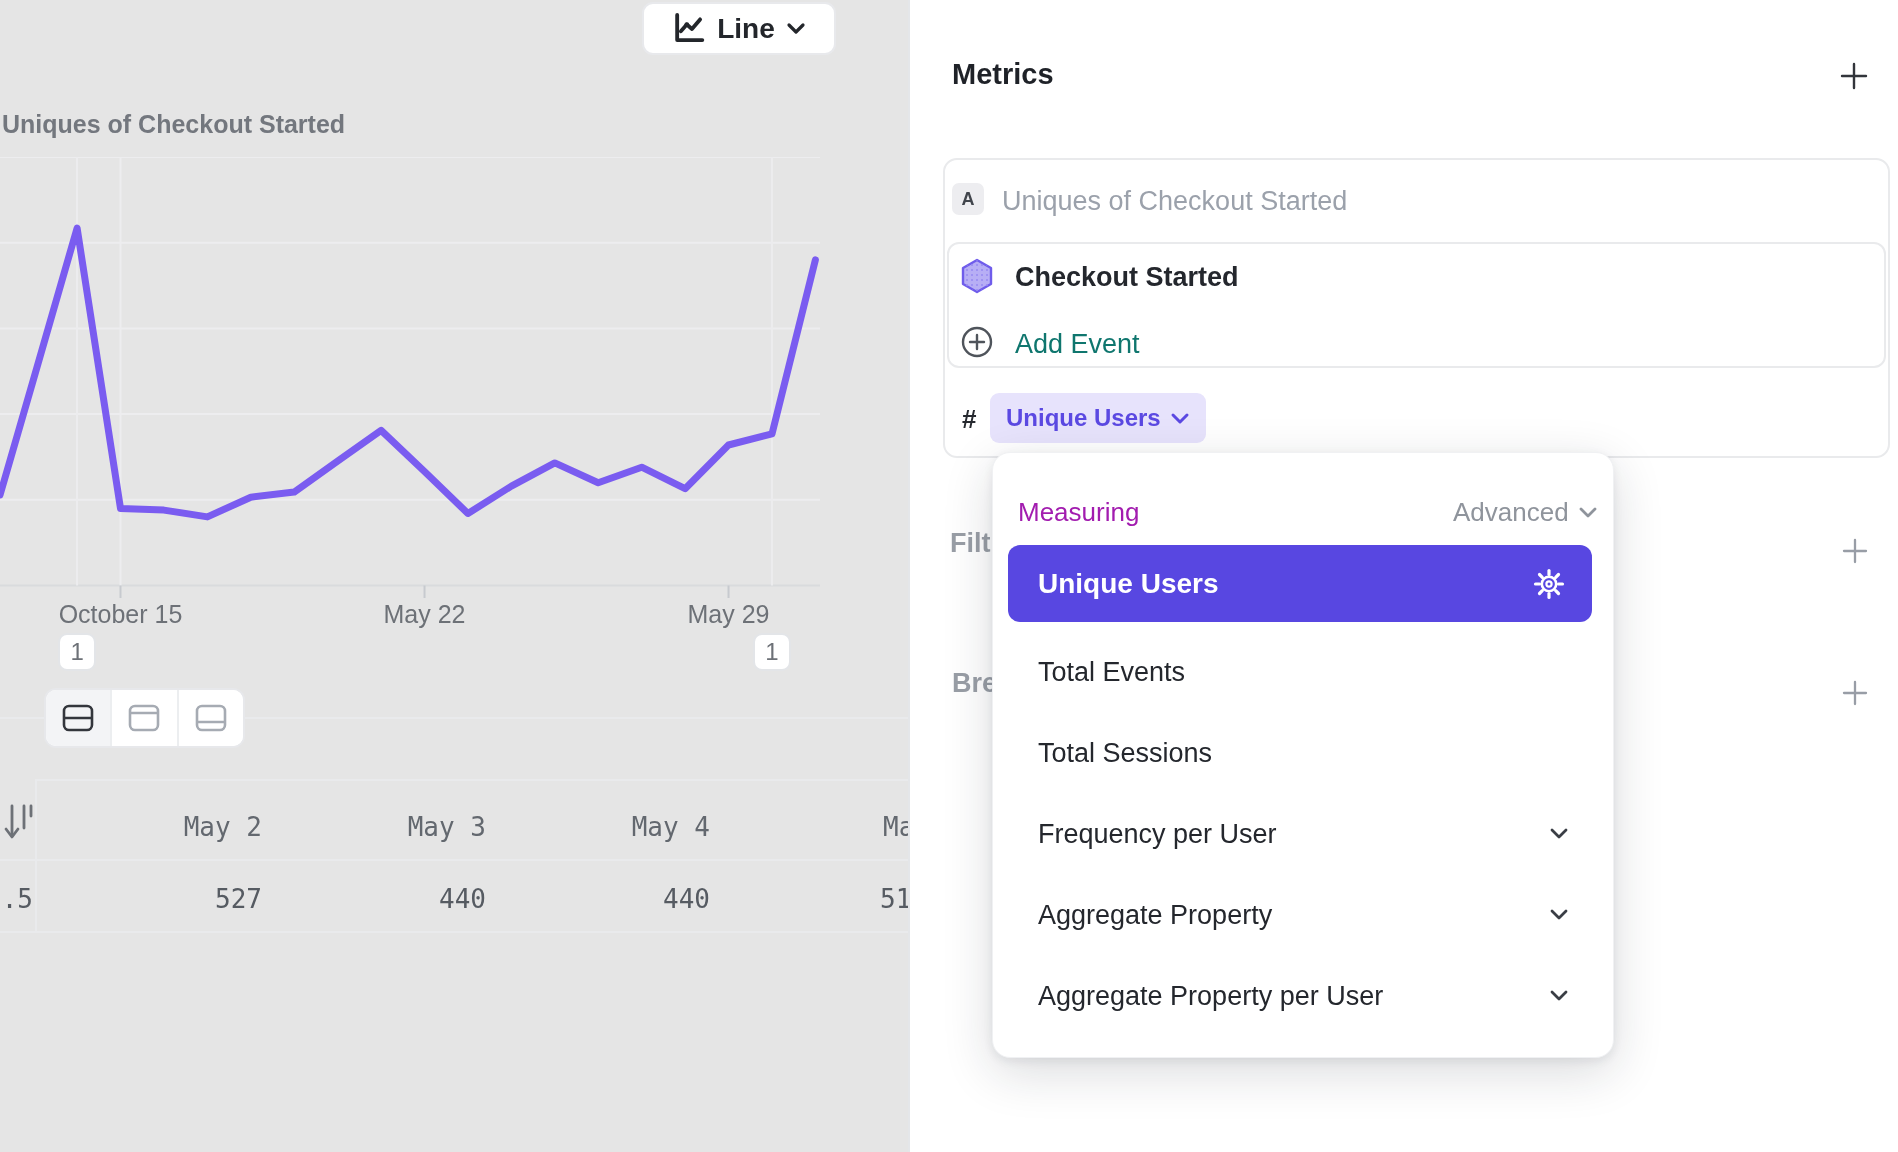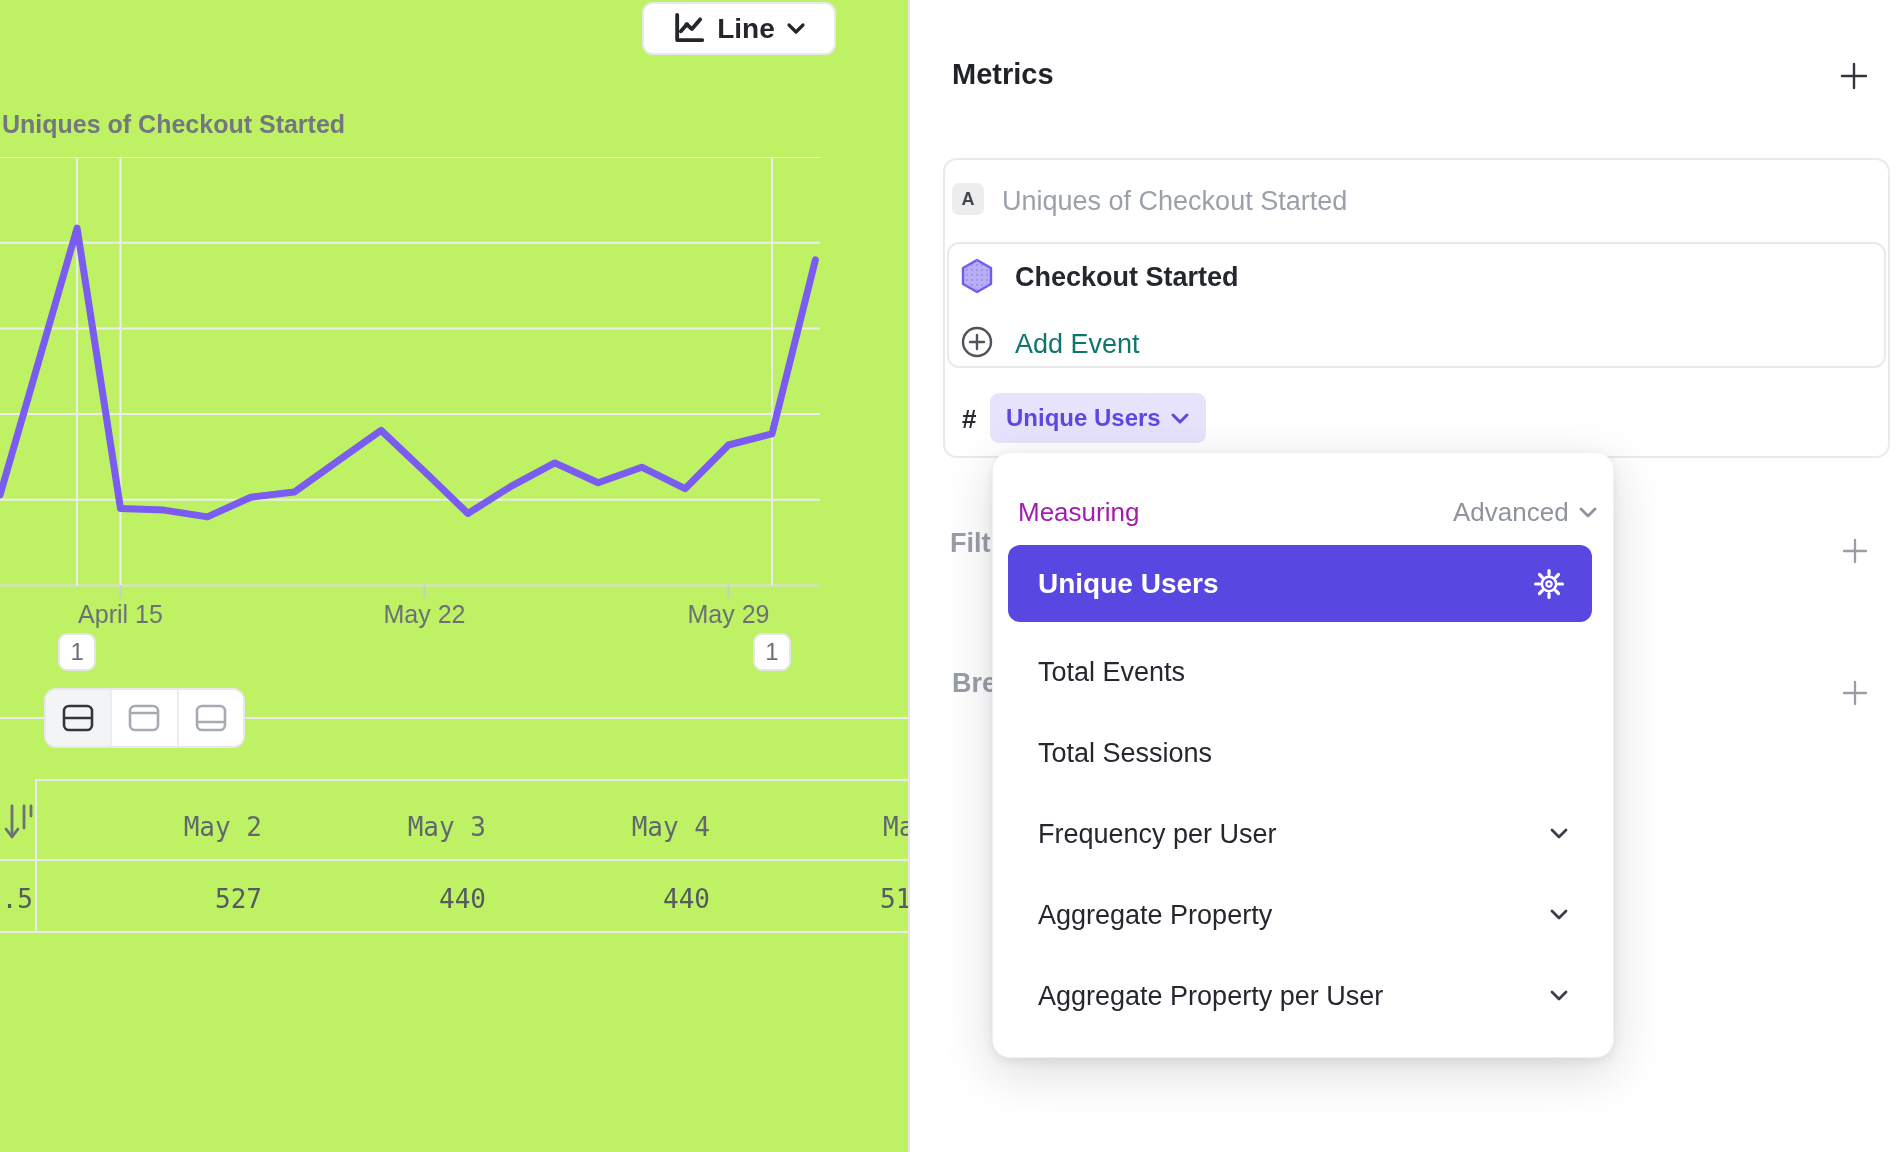--- a/index.html
+++ b/index.html
@@ -1,21 +1,21 @@
 <!DOCTYPE html>
 <html><head>
 <meta charset="utf-8">
 <style>
   * { margin:0; padding:0; box-sizing:border-box; }
   html,body { width:1898px; height:1152px; background:#fff; font-family:"Liberation Sans", sans-serif; }
   .page { position:relative; width:1898px; height:1152px; overflow:hidden; background:#fff; }
   .abs { position:absolute; }
 
   
-  .left-panel { position:absolute; left:0; top:0; width:908px; height:1152px; overflow:hidden; background:#bef264; }
+  .left-panel { position:absolute; left:0; top:0; width:908px; height:1152px; overflow:hidden; background:#e5e5e5; }
   .line-btn { position:absolute; left:642px; top:2px; width:194px; height:53px; background:#fff;
     border:2px solid #e8e9ec; border-radius:11px; display:flex; align-items:center; justify-content:center;
     gap:10px; cursor:pointer; }
   .line-btn span { font-size:28px; font-weight:700; color:#23262b; }
   .chart-title { position:absolute; left:2px; top:110px; font-size:25px; font-weight:600; color:#73777e; white-space:nowrap; }
   #chart-svg { position:absolute; left:0; top:157px; }
   .xlab { position:absolute; top:600px; width:140px; text-align:center; font-size:25px; color:#6d7177; }
   .ann-badge { position:absolute; top:633px; width:38px; height:38px; background:#fff; border:2px solid #e3e5e8;
     border-radius:9px; text-align:center; line-height:34px; font-size:24px; color:#6d7177; cursor:pointer; }
   .chart-table-divider { position:absolute; left:0; top:717px; width:908px; height:2px; background:#e9eaec; }
@@ -91,21 +91,21 @@
         <line x1="0" y1="428.5" x2="820" y2="428.5" stroke="#d9dbdd" stroke-width="2"></line>
         <line x1="120.5" y1="0" x2="120.5" y2="428.5" stroke="#ededef" stroke-width="2"></line>
         <line x1="77.07" y1="0" x2="77.07" y2="428.5" stroke="#ececee" stroke-width="2"></line>
         <line x1="771.95" y1="0" x2="771.95" y2="428.5" stroke="#ececee" stroke-width="2"></line>
         <line x1="120.5" y1="428.5" x2="120.5" y2="441" stroke="#c7cacf" stroke-width="2"></line>
         <line x1="424.51" y1="428.5" x2="424.51" y2="441" stroke="#c7cacf" stroke-width="2"></line>
         <line x1="728.52" y1="428.5" x2="728.52" y2="441" stroke="#c7cacf" stroke-width="2"></line>
         <polyline points="0.0,338.0 33.6,222.0 77.1,71.1 120.5,351.4 163.9,353.1 207.4,359.9 250.8,340.2 294.2,335.1 337.6,304.2 381.1,273.4 424.5,314.5 467.9,356.5 511.4,329.1 554.8,305.9 598.2,325.7 641.7,310.2 685.1,331.7 728.5,288.0 772.0,276.8 815.4,102.8" fill="none" stroke="#7A5CF0" stroke-width="7" stroke-linejoin="round" stroke-linecap="round"></polyline>
       </svg>
 
-    <span class="xlab" id="xlab0" style="left: 50.5px;">April 15</span>
+    <span class="xlab" id="xlab0" style="left: 50.5px;">October 15</span>
     <span class="xlab" id="xlab1" style="left: 354.51px;">May 22</span>
     <span class="xlab" id="xlab2" style="left: 658.52px;">May 29</span>
 
     <div class="ann-badge" id="ann0" style="left: 58.07px;">1</div>
     <div class="ann-badge" id="ann1" style="left: 752.95px;">1</div>
 
     <div class="chart-table-divider"></div>
 
     <div class="layout-toggle">
       <div class="cell active">

